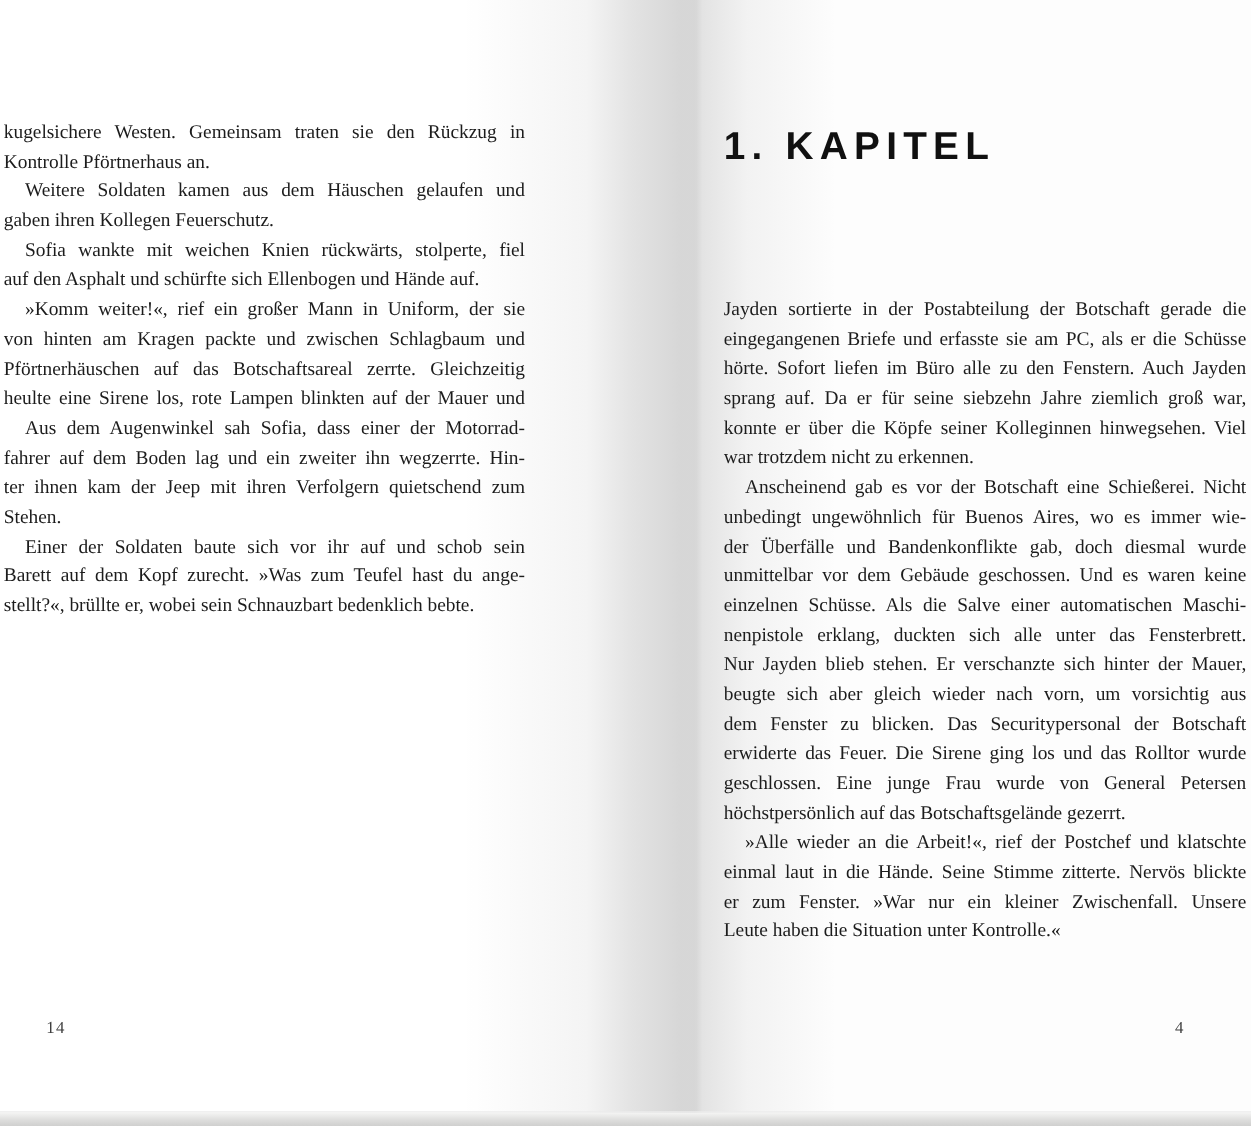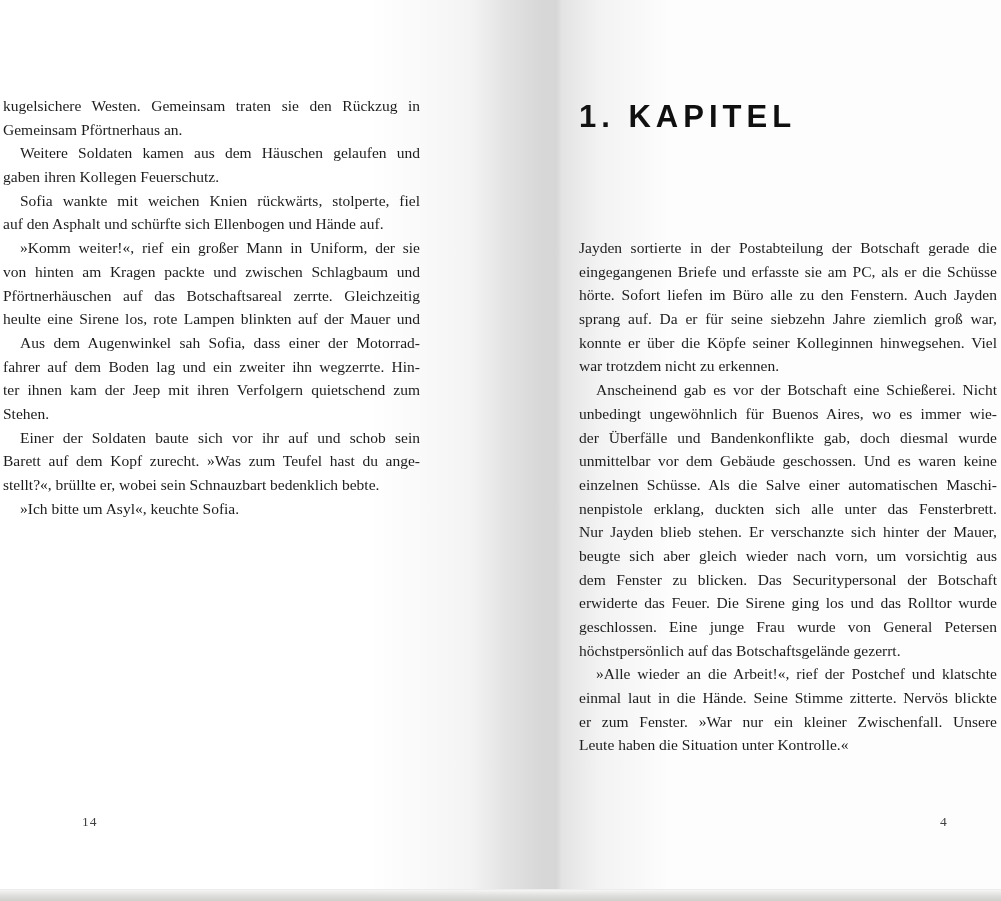--- a/index.html
+++ b/index.html
@@ -73,21 +73,20 @@
   }
   .folio {
     position: absolute;
     top: 814px;
     font-size: 13.5px;
     letter-spacing: 1px;
     color: #3f3f3f;
   }
   .folio-left {
     left: 37px;
-    margin-left: 45px;
   }
   .folio-right {
     left: 383px;
   }
   .gutter-shadow {
     position: absolute;
     left: 370px;
     top: 0;
     width: 300px;
     height: 100%;
@@ -116,37 +115,36 @@
   }
 </style>
 </head>
 <body>
 
 <div class="book-photo">
 
   <div class="page page-left">
     <div class="body-text">
         <div class="line">kugelsichere Westen. Gemeinsam traten sie den Rückzug in</div>
-        <div class="line last">Gemeinsam Pförtnerhaus an.</div>
+        <div class="line last">Kontrolle Pförtnerhaus an.</div>
         <div class="line indent">Weitere Soldaten kamen aus dem Häuschen gelaufen und</div>
         <div class="line last">gaben ihren Kollegen Feuerschutz.</div>
         <div class="line indent">Sofia wankte mit weichen Knien rückwärts, stolperte, fiel</div>
         <div class="line last">auf den Asphalt und schürfte sich Ellenbogen und Hände auf.</div>
         <div class="line indent">»Komm weiter!«, rief ein großer Mann in Uniform, der sie</div>
         <div class="line">von hinten am Kragen packte und zwischen Schlagbaum und</div>
         <div class="line">Pförtnerhäuschen auf das Botschaftsareal zerrte. Gleichzeitig</div>
         <div class="line">heulte eine Sirene los, rote Lampen blinkten auf der Mauer und</div>
         <div class="line indent">Aus dem Augenwinkel sah Sofia, dass einer der Motorrad-</div>
         <div class="line">fahrer auf dem Boden lag und ein zweiter ihn wegzerrte. Hin-</div>
         <div class="line">ter ihnen kam der Jeep mit ihren Verfolgern quietschend zum</div>
         <div class="line last">Stehen.</div>
         <div class="line indent">Einer der Soldaten baute sich vor ihr auf und schob sein</div>
         <div class="line">Barett auf dem Kopf zurecht. »Was zum Teufel hast du ange-</div>
         <div class="line last">stellt?«, brüllte er, wobei sein Schnauzbart bedenklich bebte.</div>
-        <div class="line indent last">»Ich bitte um Asyl«, keuchte Sofia.</div>
       </div>
     <div class="folio folio-left">14</div>
   </div>
 
   <div class="page page-right">
     <h1 class="chapter-heading">1. KAPITEL</h1>
     <div class="body-text">
         <div class="line">Jayden sortierte in der Postabteilung der Botschaft gerade die</div>
         <div class="line">eingegangenen Briefe und erfasste sie am PC, als er die Schüsse</div>
         <div class="line">hörte. Sofort liefen im Büro alle zu den Fenstern. Auch Jayden</div>

